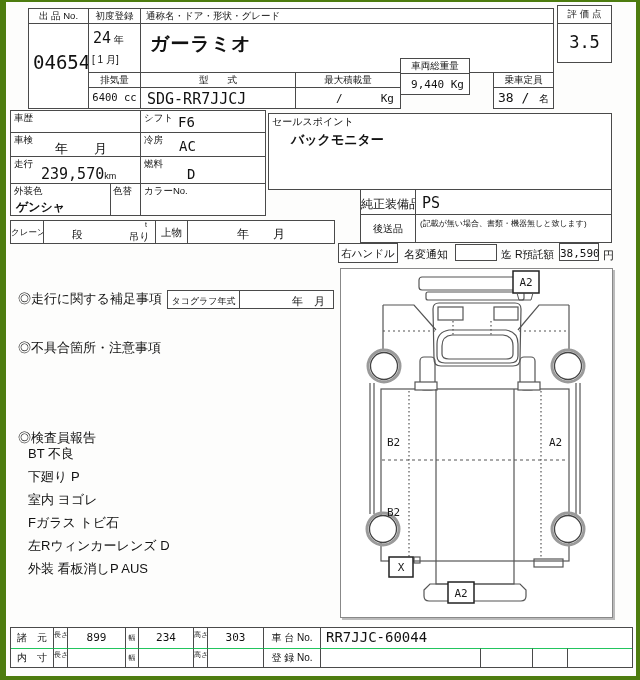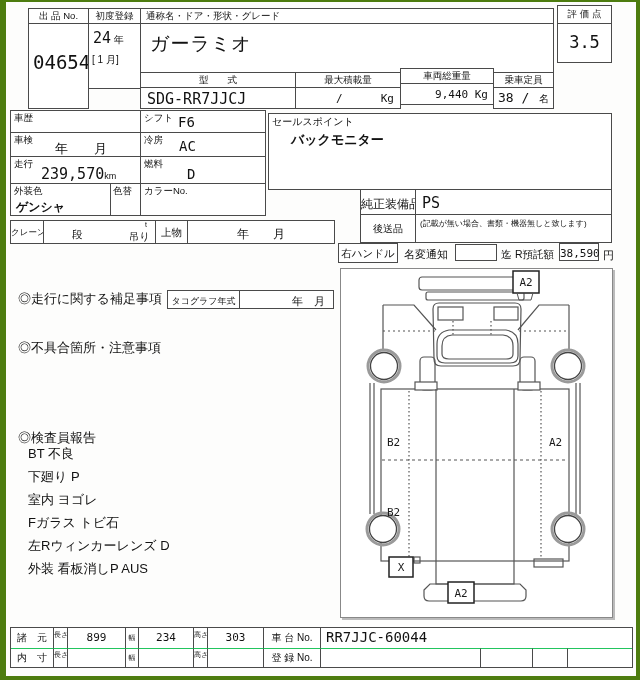--- a/index.html
+++ b/index.html
@@ -31,36 +31,40 @@
   </div>
 
   <div class="b" style="left:88px;top:8px;width:53px;height:81px">
     <div class="h">初度登録</div>
     <div class="txt" style="left:4px;top:20px;font-size:10px"><span class="mono" style="font-size:15px">24</span> <span>年</span></div>
     <div class="txt" style="left:3px;top:44px;font-size:10px">[ 1 月]</div>
   </div>
 
   <div class="b" style="left:140px;top:8px;width:414px;height:65px">
     <div class="h left">通称名・ドア・形状・グレード</div>
-    <div class="txt" style="left:9px;top:22px;font-size:19px;font-weight:normal;letter-spacing:1px">ガーラミオ</div>
-  </div>
-
+    <div class="txt" style="left:9px;top:22px;font-size:19px;font-weight:bold;letter-spacing:1px">ガーラミオ</div>
+  </div>
+
+  <div class="b" style="left:88px;top:72px;width:53px;height:37px">
+    <div class="h">排気量</div>
+    <div class="txt mono" style="left:0;right:0;top:18px;text-align:center;font-size:10.5px">6400 cc</div>
+  </div>
 
   <div class="b" style="left:140px;top:72px;width:156px;height:37px">
     <div class="h">型　　式</div>
     <div class="txt mono" style="left:6px;top:17px;font-size:15px">SDG-RR7JJCJ</div>
   </div>
 
   <div class="b" style="left:295px;top:72px;width:106px;height:37px">
     <div class="h">最大積載量</div>
     <div class="txt mono" style="left:40px;top:19px;font-size:11px">/</div>
     <div class="txt mono" style="right:6px;top:19px;font-size:11px">Kg</div>
   </div>
 
-  <div class="b" style="left:400px;top:68px;width:94px;height:37px">
+  <div class="b" style="left:400px;top:58px;width:70px;height:37px">
     <div class="h">車両総重量</div>
     <div class="txt mono" style="right:5px;top:19px;font-size:11px">9,440 Kg</div>
   </div>
 
   <div class="b" style="left:493px;top:72px;width:61px;height:37px">
     <div class="h">乗車定員</div>
     <div class="txt mono" style="left:4px;top:17px;font-size:13px">38 /</div>
     <div class="txt" style="right:4px;top:19px;font-size:10px">名</div>
   </div>
 

